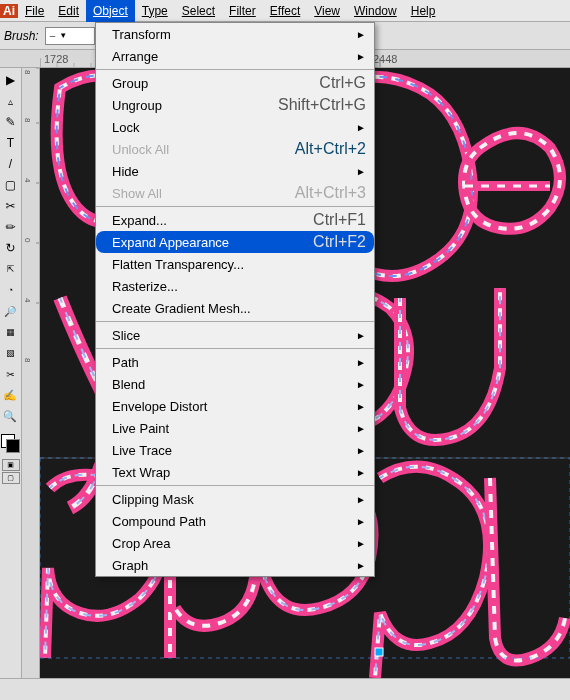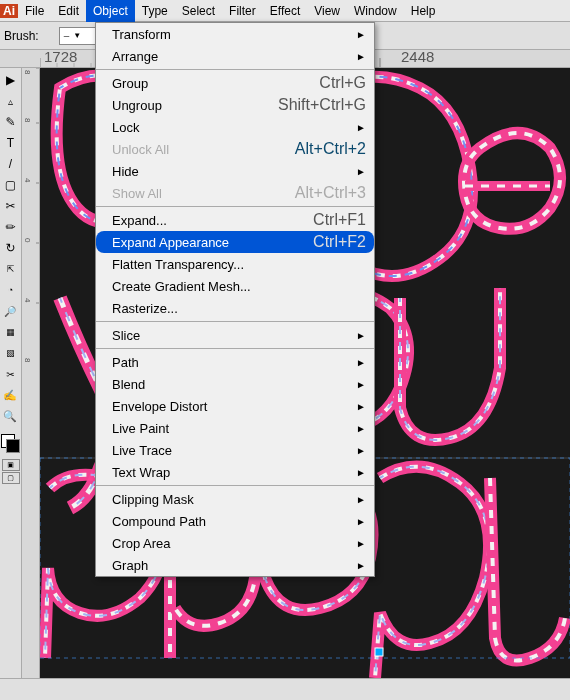--- a/index.html
+++ b/index.html
@@ -36,40 +36,42 @@
       font-weight: bold;
     }
     .menubar-item {
       padding: 2px 7px;
       height: 22px;
       display: flex;
       align-items: center;
       cursor: pointer;
       font-size: 12px;
       color: #000;
+      text-decoration: underline;
     }
     .menubar-item.active {
       background: #0055d5;
       color: white;
     }
 
     
     .toolbar {
       width: 570px;
       height: 28px;
       background: #e0e0e0;
       border-bottom: 1px solid #aaa;
       display: flex;
       align-items: center;
       padding: 0 4px;
       gap: 4px;
     }
     .toolbar-label {
       font-size: 12px;
-      margin-right: 16px;
+      margin-right: 2px;
+      font-style: italic;
     }
     .toolbar-input {
       height: 18px;
       background: white;
       border: 1px solid #888;
       font-size: 11px;
       display: flex;
       align-items: center;
       padding: 0 4px;
     }
@@ -108,21 +110,21 @@
       height: 18px;
       background: #d8d8d8;
       border-bottom: 1px solid #aaa;
       display: flex;
       align-items: flex-end;
       padding-left: 40px;
       position: relative;
       overflow: hidden;
     }
     .ruler-mark {
-      font-size: 15px;
+      font-size: 11px;
       color: #555;
       position: absolute;
       bottom: 2px;
     }
 
     
     .main-area {
       display: flex;
       width: 570px;
       height: calc(700px - 22px - 28px - 18px - 22px);
@@ -283,21 +285,21 @@
   <div class="toolbar-input toolbar-number">100</div>
   <span class="toolbar-label">%</span>
 </div>
 
 <div class="ruler">
   <span class="ruler-mark" style="left:44px">1728</span>
   <span class="ruler-mark" style="left:110px">1872</span>
   <span class="ruler-mark" style="left:178px">2016</span>
   <span class="ruler-mark" style="left:246px">2160</span>
   <span class="ruler-mark" style="left:314px">2304</span>
-  <span class="ruler-mark" style="left:401px">2448</span>
+  <span class="ruler-mark" style="left:373px">2448</span>
 
   <svg style="position:absolute;top:8px;left:40px;width:530px;height:10px">
     <line x1="0" y1="0" x2="0" y2="10" stroke="#888" stroke-width="1"></line>
     <line x1="68" y1="0" x2="68" y2="10" stroke="#888" stroke-width="1"></line>
     <line x1="136" y1="0" x2="136" y2="10" stroke="#888" stroke-width="1"></line>
     <line x1="204" y1="0" x2="204" y2="10" stroke="#888" stroke-width="1"></line>
     <line x1="272" y1="0" x2="272" y2="10" stroke="#888" stroke-width="1"></line>
     <line x1="340" y1="0" x2="340" y2="10" stroke="#888" stroke-width="1"></line>
 
     <line x1="17" y1="5" x2="17" y2="10" stroke="#888" stroke-width="0.5"></line>
@@ -484,24 +486,24 @@
       <span class="menu-item-shortcut">Ctrl+F1</span>
     </div>
     <div class="menu-item active-item">
       <span class="menu-item-label">Expand Appearance</span>
       <span class="menu-item-shortcut">Ctrl+F2</span>
     </div>
     <div class="menu-item">
       <span class="menu-item-label">Flatten Transparency...</span>
     </div>
     <div class="menu-item">
+      <span class="menu-item-label">Rasterize...</span>
+    </div>
+    <div class="menu-item">
       <span class="menu-item-label">Create Gradient Mesh...</span>
-    </div>
-    <div class="menu-item">
-      <span class="menu-item-label">Rasterize...</span>
     </div>
     <div class="menu-separator"></div>
 
     <div class="menu-item">
       <span class="menu-item-label">Slice</span>
       <span class="menu-item-arrow">►</span>
     </div>
     <div class="menu-separator"></div>
 
     <div class="menu-item">

